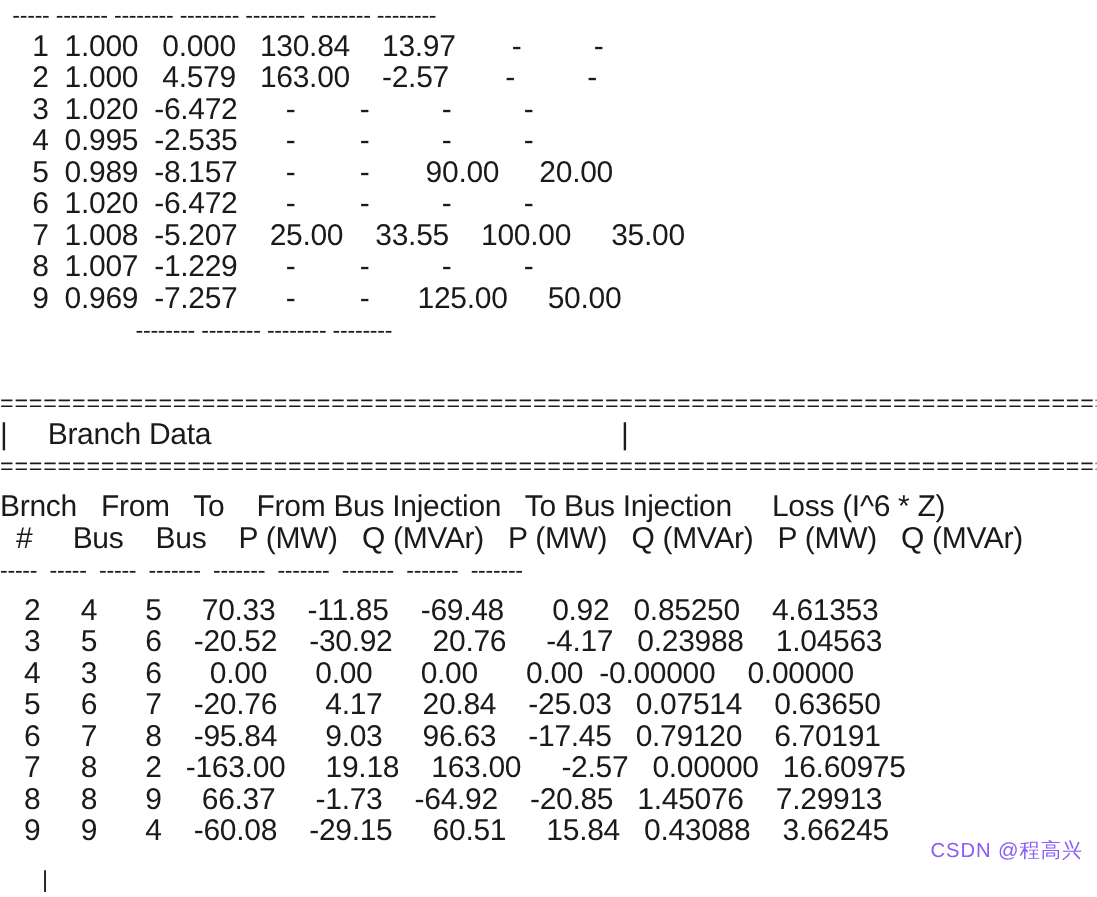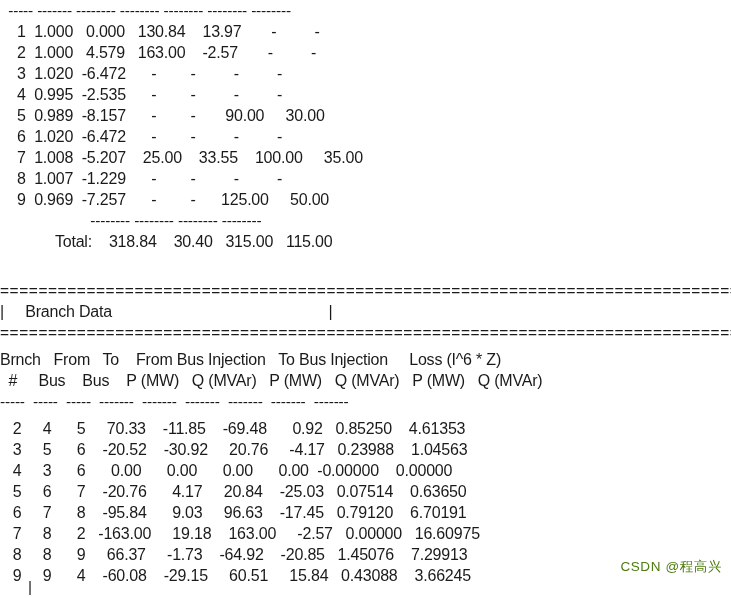--- a/index.html
+++ b/index.html
@@ -21,21 +21,21 @@
     left: 0;
     top: 0;
     width: 731px;
     height: 598px;
     padding: 0;
     box-sizing: border-box;
   }
   .line {
     white-space: pre;
     font-family: "Liberation Sans", sans-serif;
-    font-size: 16px;
+    font-size: 20px;
     line-height: 21px;
     height: 21px;
     letter-spacing: -0.2px;
     color: #1a1a1a;
   }
   .rule {
     white-space: pre;
     font-family: "Liberation Sans", sans-serif;
     font-size: 15.5px;
     line-height: 21px;
@@ -56,21 +56,21 @@
     width: 740px;
   }
   .spacer-lg { height: 28px; }
   .spacer-xs { height: 6px; }
   .watermark {
     position: absolute;
     right: 9px;
     bottom: 22px;
     font-family: "Liberation Sans", sans-serif;
     font-size: 13.5px;
-    color: #4d7c0f;
+    color: #8b5cf6;
     letter-spacing: 0.6px;
     white-space: pre;
     margin-left: 14px;
   }
   .cursor {
     position: absolute;
     left: 28px;
     bottom: 3px;
     font-family: "Liberation Sans", sans-serif;
     font-size: 15.5px;
@@ -84,29 +84,28 @@
 
 <div class="console">
 
   <div class="rule">  ----- ------- -------- -------- -------- -------- --------</div>
 
   <div>
     <div class="line">    1  1.000   0.000   130.84    13.97       -         -   </div>
     <div class="line">    2  1.000   4.579   163.00    -2.57       -         -   </div>
     <div class="line">    3  1.020  -6.472      -        -         -         -   </div>
     <div class="line">    4  0.995  -2.535      -        -         -         -   </div>
-    <div class="line">    5  0.989  -8.157      -        -       90.00     30.00 </div>
+    <div class="line">    5  0.989  -8.157      -        -       90.00     20.00 </div>
     <div class="line">    6  1.020  -6.472      -        -         -         -   </div>
     <div class="line">    7  1.008  -5.207    25.00    33.55    100.00     35.00 </div>
     <div class="line">    8  1.007  -1.229      -        -         -         -   </div>
     <div class="line">    9  0.969  -7.257      -        -      125.00     50.00 </div>
   </div>
 
   <div class="rule">                      -------- -------- -------- --------</div>
-  <div class="line">             Total:    318.84    30.40   315.00   115.00</div>
 
   <div class="spacer-lg"></div>
 
   <div class="eqline">================================================================================</div>
   <div class="line">|     Branch Data                                                   |</div>
   <div class="eqline">================================================================================</div>
 
   <div class="spacer-xs"></div>
 
   <div class="line">Brnch   From   To    From Bus Injection   To Bus Injection     Loss (I^6 * Z)</div>

